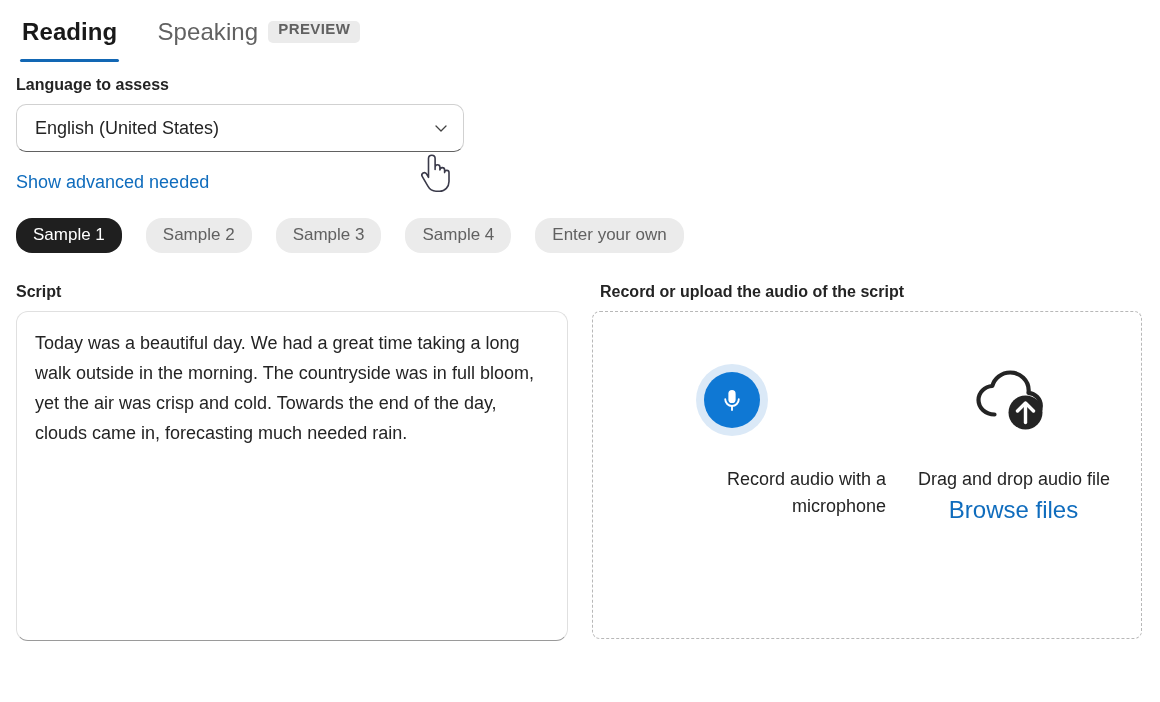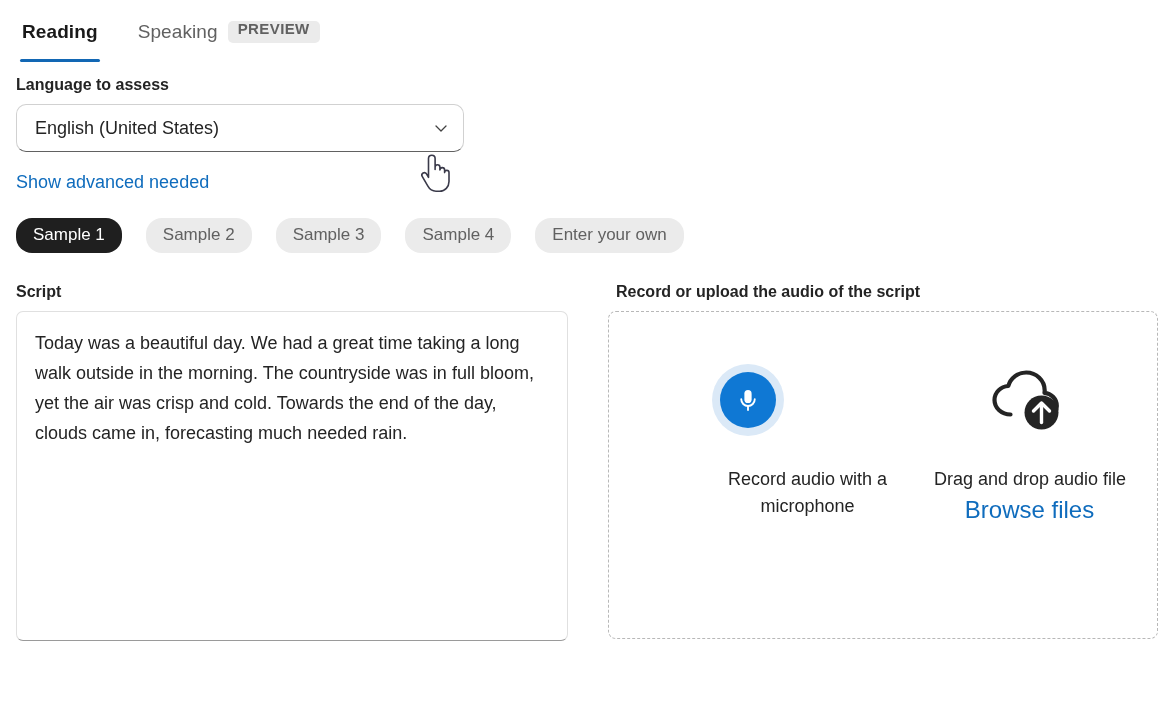--- a/index.html
+++ b/index.html
@@ -26,21 +26,21 @@
     position: relative;
     display: flex;
     align-items: center;
     gap: 10px;
     padding: 4px 6px 0 6px;
     margin-right: 28px;
     cursor: pointer;
     user-select: none;
   }
   .tab-label {
-    font-size: 19px;
+    font-size: 24px;
     line-height: 28px;
     letter-spacing: .1px;
     color: #616161;
   }
   .tab.active .tab-label {
     color: #191919;
     font-weight: 700;
   }
   .tab .underline {
     position: absolute;
@@ -147,31 +147,31 @@
   .pill.selected {
     background: #1f1f1f;
     color: #ffffff;
     font-weight: 400;
   }
 
   
   .columns {
     display: flex;
     padding: 28px 0 0 0;
-    gap: 16px;
+    gap: 0;
   }
   .col-left { width: 576px; padding-left: 16px; }
   .col-right { width: 566px; padding-left: 16px; }
 
   .script-box {
     width: 552px;
     height: 330px;
     border: 1px solid #e0e0e0;
     border-bottom-color: #9a9a9a;
-    border-radius: 7px;
+    border-radius: 12px;
     background: #ffffff;
     padding: 16px 28px 16px 18px;
     overflow: hidden;
   }
   .script-text {
     font-size: 18px;
     line-height: 30px;
     color: #242424;
     margin: 0;
     white-space: pre-wrap;
@@ -221,21 +221,21 @@
     display: flex;
     align-items: center;
     justify-content: center;
     cursor: pointer;
   }
 
   .drop-caption {
     font-size: 18px;
     line-height: 27px;
     color: #242424;
-    text-align: center;
+    text-align: right;
     margin: 30px 0 0 0;
     width: 190px;
     padding-left: 1px;
   }
   .drop-caption.center { text-align: center; width: 240px; margin-top: 30px; }
   .browse-link { font-size: 24px; line-height: 30px; display: block; text-align: left; margin-top: 2px; }
 </style>
 </head>
 <body>
 

